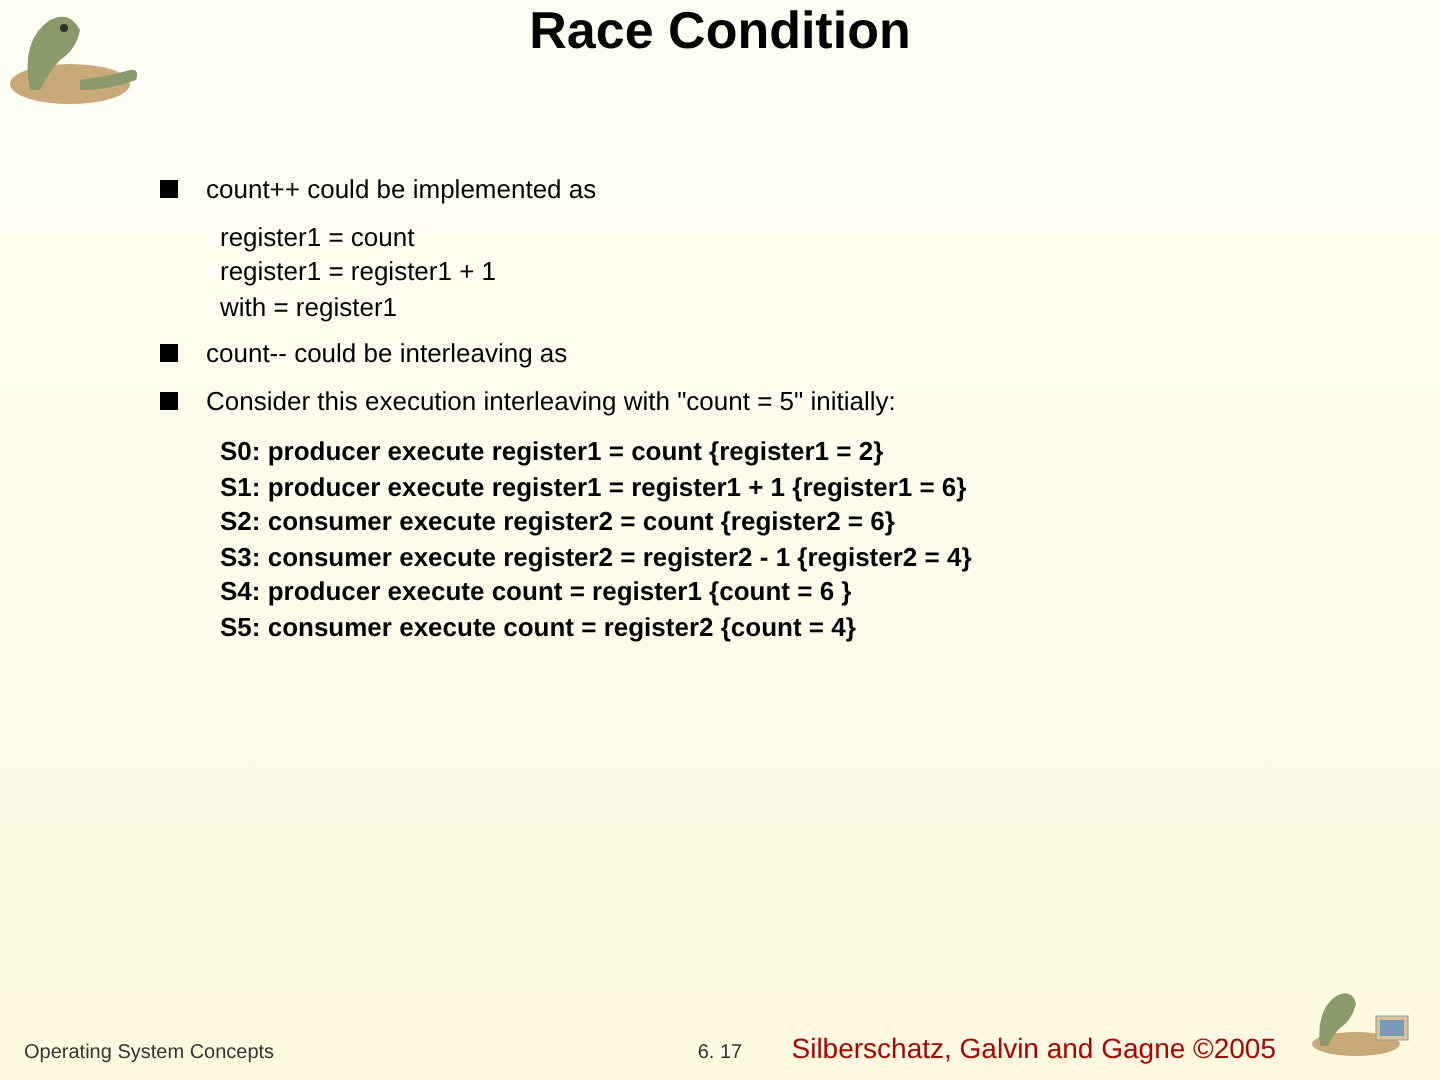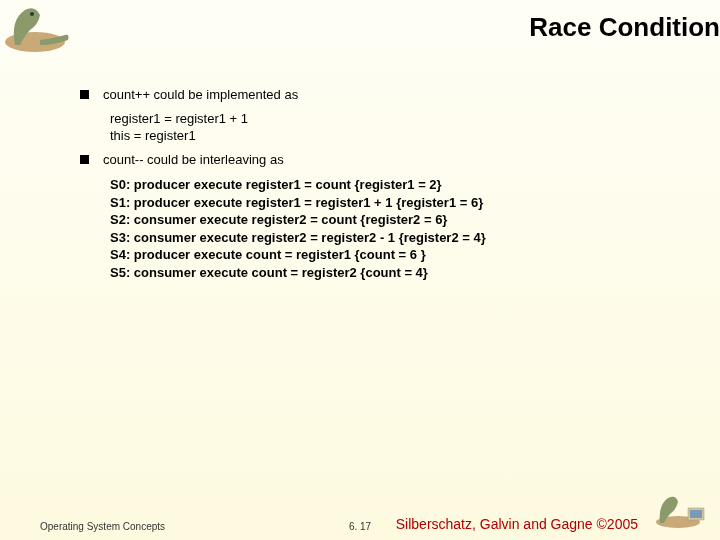--- a/index.html
+++ b/index.html
@@ -15,25 +15,24 @@
     position: absolute;
     top: 0; left: 0;
     width: 80px; height: 55px;
   }
   .dino-bot {
     position: absolute;
     bottom: 10px; right: 10px;
     width: 60px; height: 40px;
   }
   .title {
-    text-align: right;
+    text-align: center;
     font-size: 26px;
     font-weight: bold;
     color: #000;
-    padding-top: 12px;
   }
   .content {
     position: absolute;
     top: 80px;
     left: 50px;
     right: 30px;
     font-size: 13px;
     color: #000;
     line-height: 1.35;
   }
@@ -63,21 +62,21 @@
   .footer {
     position: absolute;
     bottom: 8px;
     left: 0; right: 0;
     display: flex;
     justify-content: space-between;
     align-items: flex-end;
     padding: 0 12px 0 12px;
     font-size: 10px;
   }
-  .foot-left { color: #333; margin-left: 28px; }
+  .foot-left { color: #333; }
   .foot-mid { color: #333; position: absolute; left: 50%; transform: translateX(-50%); bottom: 8px; font-size: 10px;}
   .foot-right { color: #b00000; font-size: 14px; margin-right: 70px;}
 </style>
 </head>
 <body>
 
 <svg class="dino-top" viewBox="0 0 80 55">
   <ellipse cx="35" cy="42" rx="30" ry="10" fill="#c9a978"></ellipse>
   <path d="M15 45 Q10 20 25 10 Q35 5 40 15 Q38 25 30 30 Q25 35 20 45 Z" fill="#8a9a6b"></path>
   <circle cx="32" cy="14" r="2" fill="#333"></circle>
@@ -86,29 +85,34 @@
 
 <div class="title">Race Condition</div>
 
 <div class="content">
 
   <div class="bullet-row">
     <div class="bullet-sq"></div>
     <div>count++ could be implemented as</div>
   </div>
   <div class="code-block">
+    <div>register1 = count</div>
     <div>register1 = register1 + 1</div>
-    <div>this = register1</div>
+    <div>with = register1</div>
   </div>
 
   <div class="bullet-row">
     <div class="bullet-sq"></div>
     <div>count-- could be interleaving as</div>
   </div>
 
+  <div class="bullet-row">
+    <div class="bullet-sq"></div>
+    <div>Consider this execution interleaving with "count = 5" initially:</div>
+  </div>
   <div class="steps">
     <div>S0: producer execute register1 = count   {register1 = 2}</div>
     <div>S1: producer execute register1 = register1 + 1   {register1 = 6}</div>
     <div>S2: consumer execute register2 = count   {register2 = 6}</div>
     <div>S3: consumer execute register2 = register2 - 1   {register2 = 4}</div>
     <div>S4: producer execute count = register1   {count = 6 }</div>
     <div>S5: consumer execute count = register2   {count = 4}</div>
   </div>
 
 </div>

